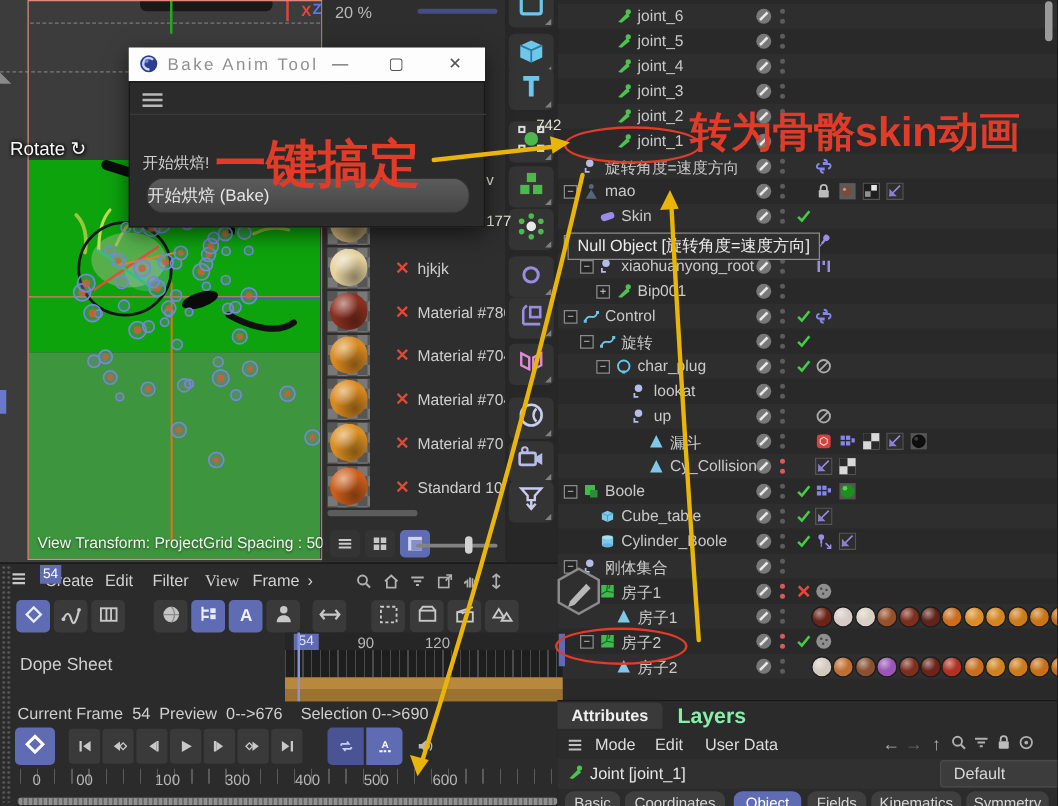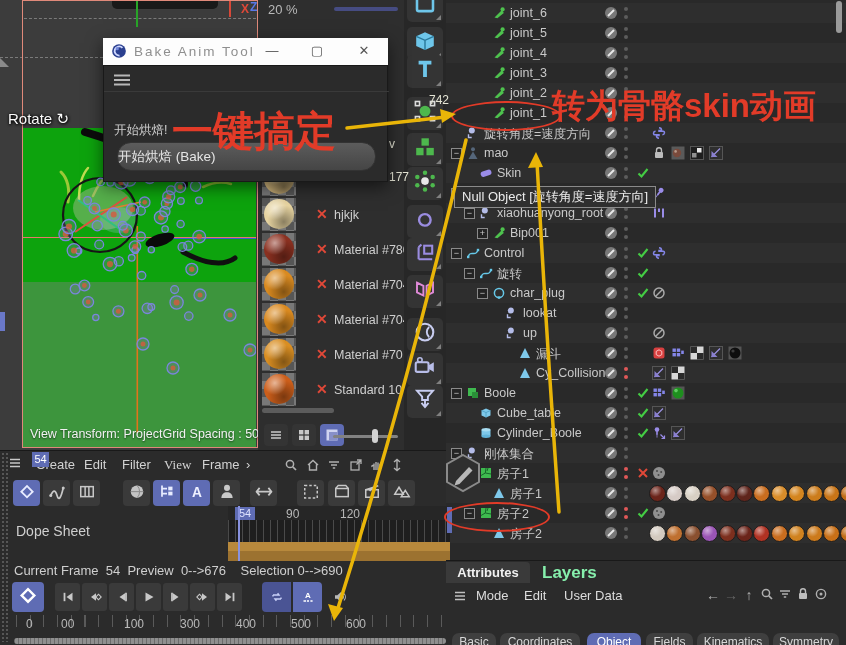--- a/index.html
+++ b/index.html
@@ -1140,20 +1140,28 @@
           </svg></span>
         <span class="attr-mico" style="left: 349px;"><svg width="14" height="14" viewBox="0 0 14 14">
             <rect x="3" y="6" width="8" height="6" rx="1" fill="#bcbcbc"></rect>
             <path d="M4.5 6V4.3a2.5 2.5 0 0 1 5 0V6" stroke="#bcbcbc" stroke-width="1.4" fill="none"></path>
           </svg></span>
         <span class="attr-mico" style="left: 367px;"><svg width="14" height="14" viewBox="0 0 14 14">
             <circle cx="7" cy="7" r="4.6" stroke="#b0b0b0" stroke-width="1.4" fill="none"></circle>
             <circle cx="7" cy="7" r="1.5" fill="#b0b0b0"></circle>
           </svg></span>
       </div>
+    <div id="attr-objrow">
+      <span class="om-ic" style="left:7px;top:4px;"><svg width="14" height="14" viewBox="0 0 14 14">
+            <path d="M2.5 11.5L10 4l1.8 3-6.5 5.2z" fill="#4ec24e"></path>
+            <circle cx="10.6" cy="3.4" r="2.1" fill="#4ec24e"></circle>
+          </svg></span>
+      <span id="attr-objname">Joint [joint_1]</span>
+      <span id="attr-preset">Default</span>
+    </div>
     <div id="attr-pillwrap">
         <div class="attr-pill" style="left: 6px; width: 44px;">Basic</div>
         <div class="attr-pill" style="left: 54px; width: 80px;">Coordinates</div>
         <div class="attr-pill active" style="left: 141px; width: 54px;">Object</div>
         <div class="attr-pill" style="left: 200px; width: 47px;">Fields</div>
         <div class="attr-pill" style="left: 251px; width: 72px;">Kinematics</div>
         <div class="attr-pill" style="left: 327px; width: 66px;">Symmetry</div>
       </div>
   </div>
 

